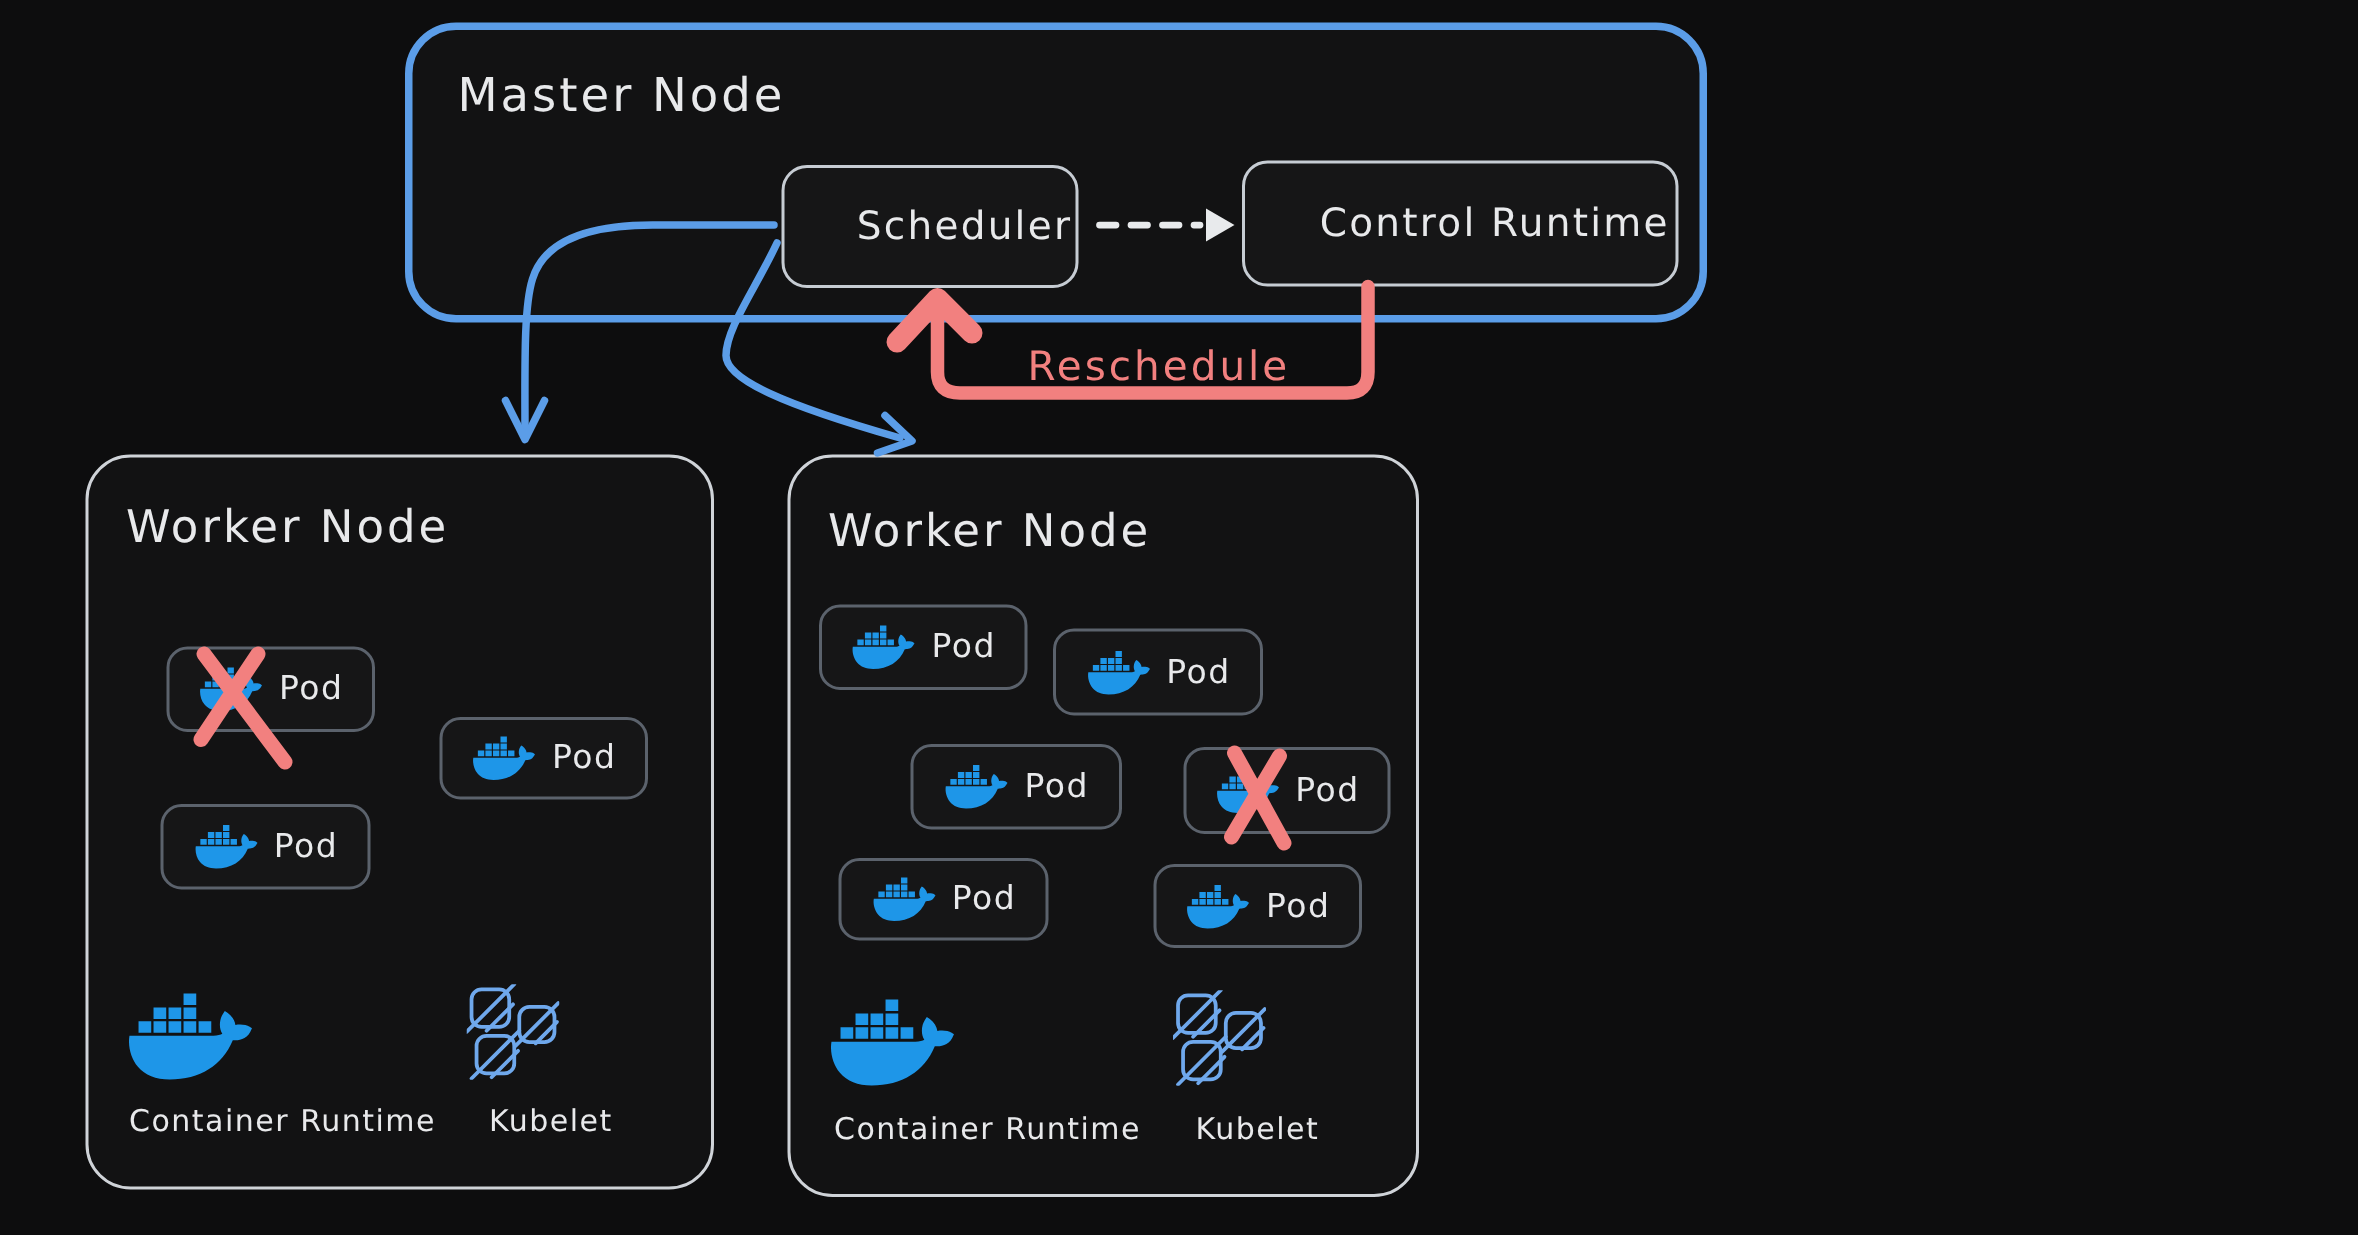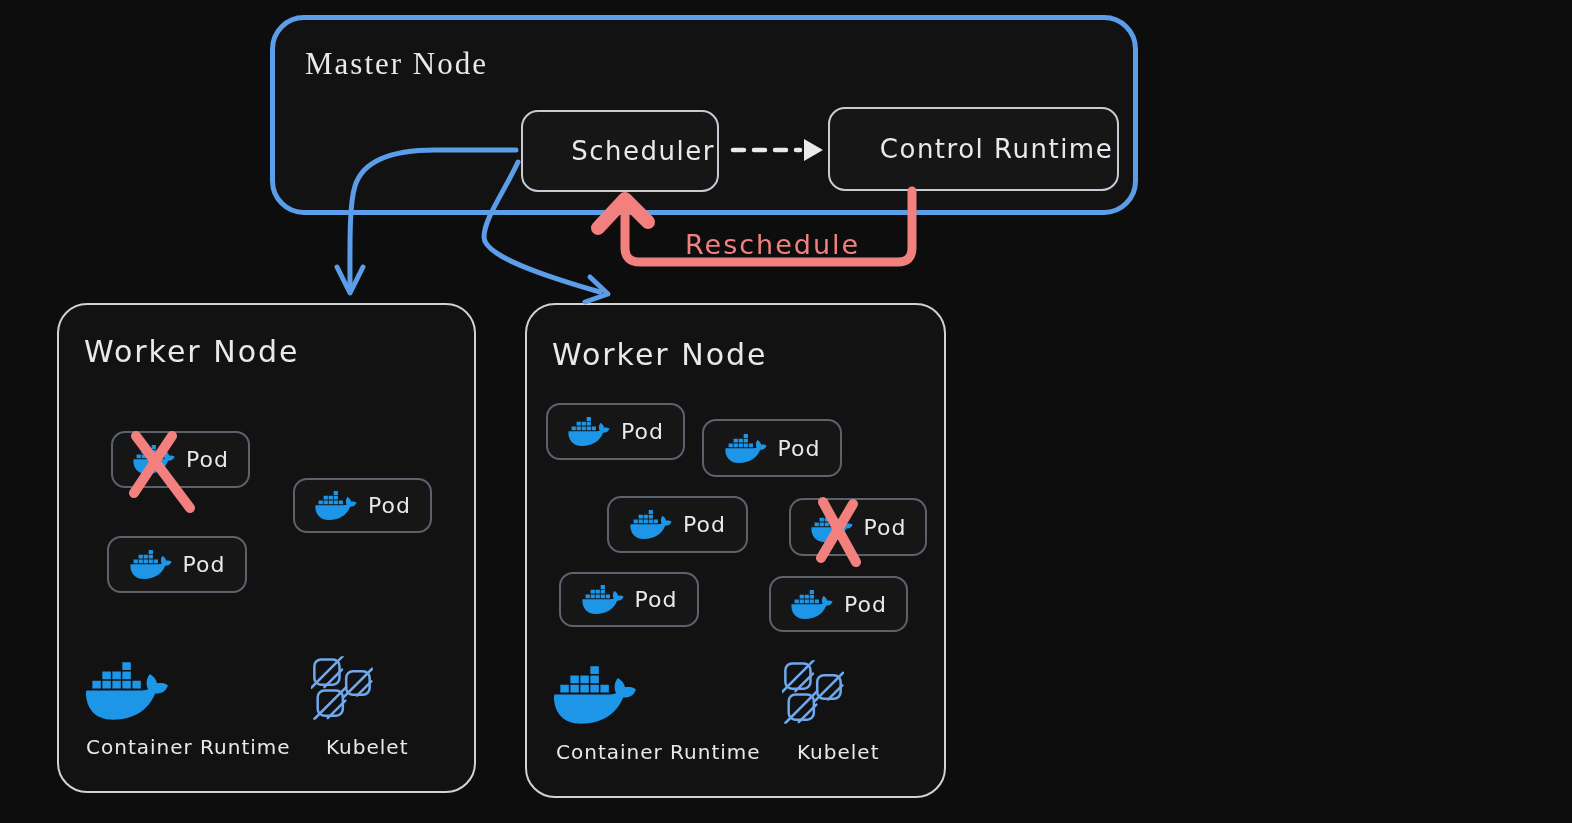--- a/index.html
+++ b/index.html
@@ -27,21 +27,21 @@
   }
   .worker-1{left:57px;top:303px;width:419px;height:490px;}
   .worker-2{left:525px;top:303px;width:421px;height:495px;}
   .node-title{
     position:absolute;
     font-size:31px;
     letter-spacing:2px;
     color:var(--text,#e8e9eb);
     white-space:nowrap;
   }
-  .master-title{left:305px;top:46px;font-family:Liberation Serif, serif;}
+  .master-title{left:305px;top:46px;}
   .worker1-title{left:84px;top:334px;font-size:30px;}
   .worker2-title{left:552px;top:337px;font-size:30px;}
   .inner-box{
     position:absolute;
     box-sizing:border-box;
     border:2.5px solid var(--box_border,#c6ccd3);
     border-radius:17px;
     background:rgba(255,255,255,0.02);
     display:flex;align-items:center;justify-content:center;
     font-size:26px;letter-spacing:1.5px;

